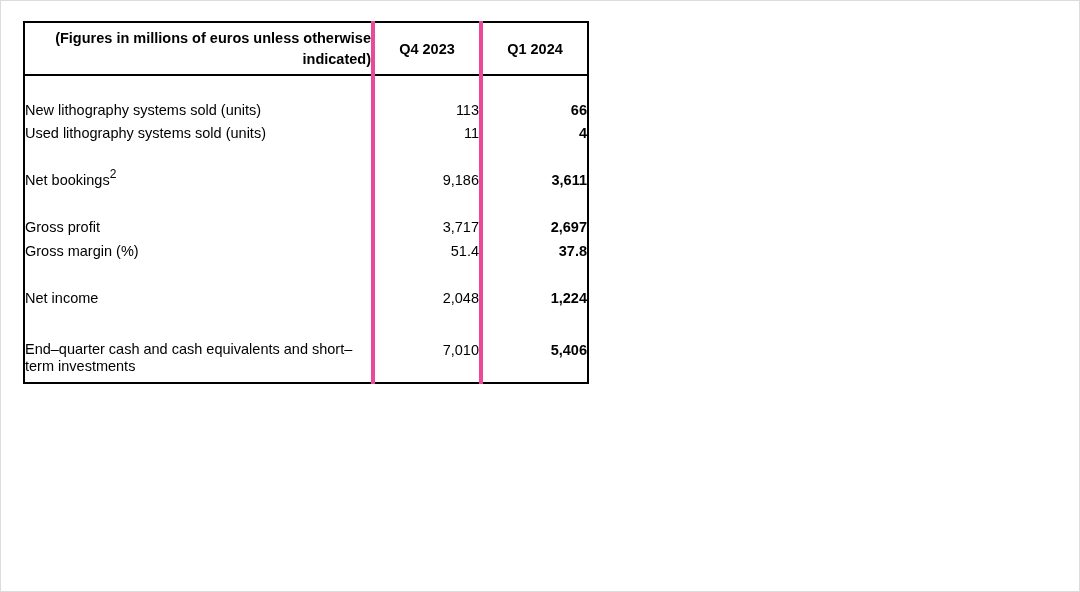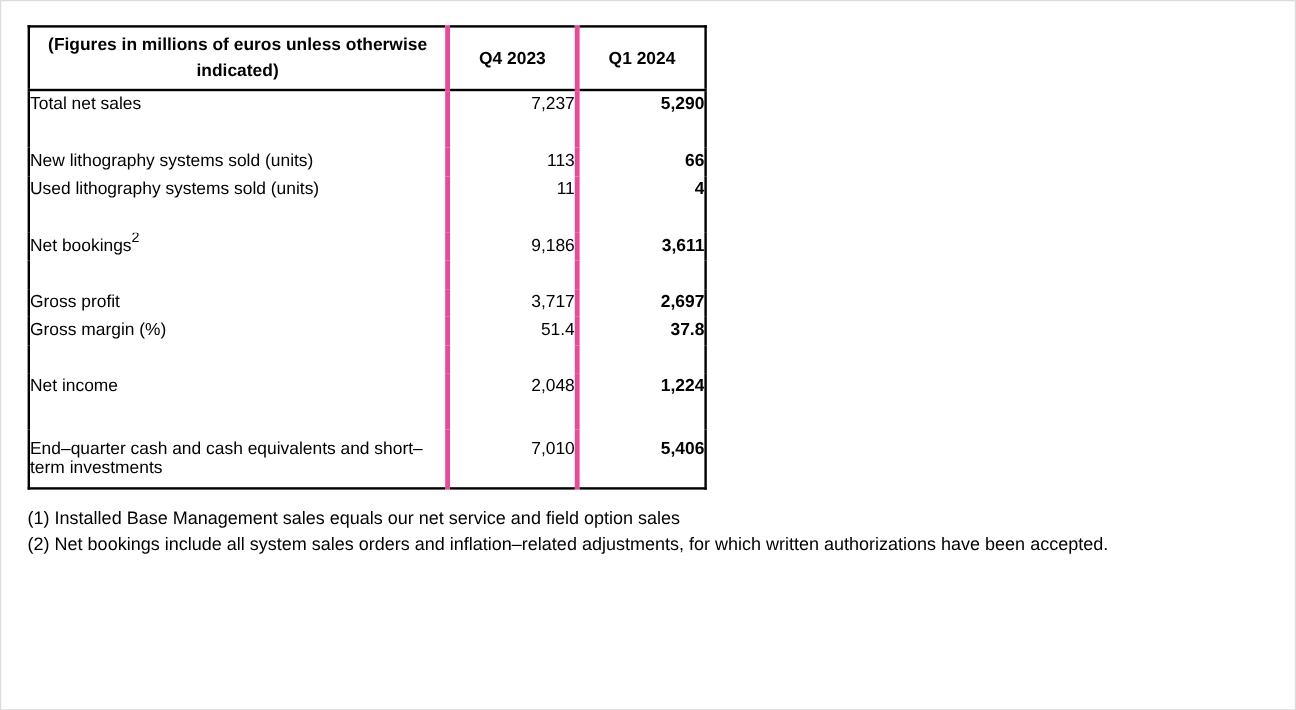--- a/index.html
+++ b/index.html
@@ -23,21 +23,21 @@
 
   
   table.fin { border: 2px solid #000; }
   col.c-label { width: 349px; }
   col.c-q4    { width: 108px; }
   col.c-q1    { width: 107px; }
   .vline { border-left: 4px solid #ec4899; }
 
   thead th { border-bottom: 2.5px solid #000; font-weight: bold; }
   th.head-label {
-    text-align: center;
+    text-align: right;
     vertical-align: top;
     padding: 3px 4px 4px 3px;
     line-height: 21px;
     height: 53px;
   }
   th.head-col { text-align: center; vertical-align: top; padding-top: 5px; }
 
   td { height: 23.5px; line-height: 23.5px; white-space: nowrap; overflow: hidden; }
   td.lab { text-align: left; padding-left: 3px; }
   td.val { text-align: right; padding-right: 13px; font-variant-numeric: tabular-nums; }
@@ -65,25 +65,20 @@
         <col class="c-q1">
       </colgroup>
     <thead>
       <tr>
         <th class="head-label"><span>(Figures in millions of euros unless otherwise</span><br><span>indicated)</span></th>
         <th class="head-col vline">Q4 2023</th>
         <th class="head-col vline">Q1 2024</th>
       </tr>
     </thead>
     <tbody>
-      <tr>
-        <td class="lab">Total net sales</td>
-        <td class="val vline">7,237</td>
-        <td class="val val-q1 vline">5,290</td>
-      </tr>
       <tr class="spacer">
         <td class="lab"></td>
         <td class="vline"></td>
         <td class="vline"></td>
       </tr>
       <tr>
         <td class="lab">New lithography systems sold (units)</td>
         <td class="val vline">113</td>
         <td class="val val-q1 vline">66</td>
       </tr>
@@ -133,19 +128,15 @@
         <td class="vline"></td>
       </tr>
       <tr class="tall">
         <td class="lab">End–quarter cash and cash equivalents and short–term investments</td>
         <td class="val vline">7,010</td>
         <td class="val val-q1 vline">5,406</td>
       </tr>
     </tbody>
   </table>
 
-  <div class="footnotes">
-    <div>(1) Installed Base Management sales equals our net service and field option sales</div>
-    <div>(2) Net bookings include all system sales orders and inflation–related adjustments, for which written authorizations have been accepted.</div>
-  </div>
 
 
 </div>
 
 </body></html>

